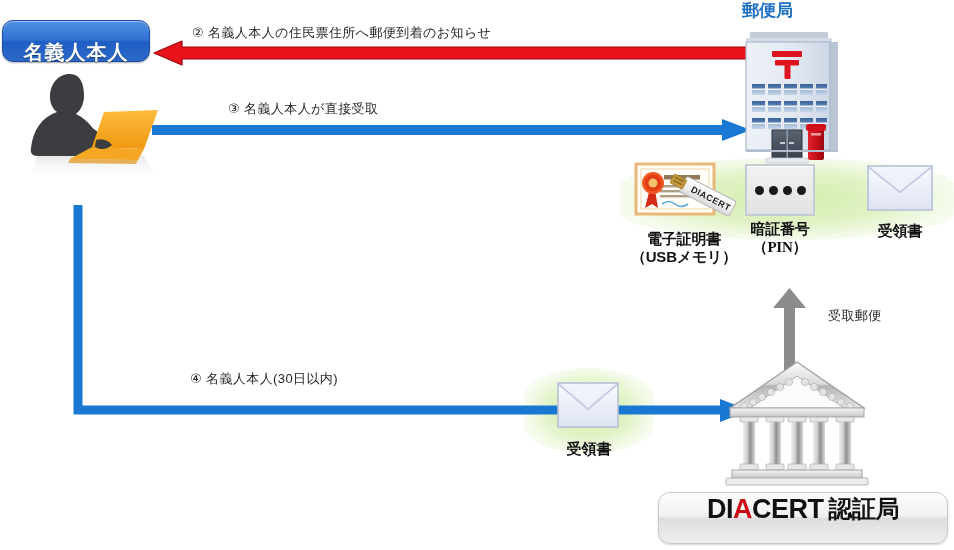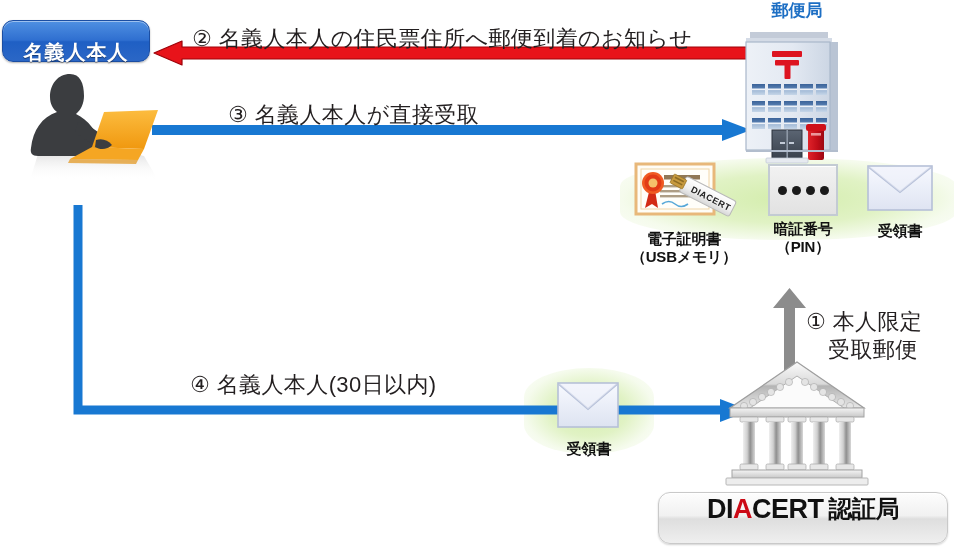--- a/index.html
+++ b/index.html
@@ -30,35 +30,35 @@
   #owner-badge span{
     color:#fff;font-weight:bold;font-size:20px;letter-spacing:1px;
     text-shadow:0 1px 1px rgba(0,0,0,.45);
     margin-top:23px;
   }
 
   
   #person-figure{left:8px;top:52px;width:160px;height:135px;z-index:5;}
 
   
-  #post-office-label{left:742px;top:-1px;width:110px;text-align:center;z-index:6;}
+  #post-office-label{left:742px;top:-1px;width:110px;text-align:left;z-index:6;}
   #post-office-label span{
     color:#1d6fc4;font-weight:bold;font-size:17px;
     text-shadow:0 1px 1px rgba(255,255,255,.9);
   }
   #post-office-figure{left:730px;top:22px;width:135px;height:145px;z-index:5;}
 
   
   #arrow-red-notice{left:152px;top:40px;width:600px;height:26px;z-index:4;}
   #arrow-blue-receive{left:152px;top:118px;width:600px;height:24px;z-index:4;}
   #line-blue-return{left:60px;top:195px;width:700px;height:230px;z-index:3;}
   #arrow-gray-mail{left:770px;top:288px;width:40px;height:82px;z-index:4;}
 
   
-  .step-label{font-size:22px;color:#231f20;white-space:nowrap;letter-spacing:.4px;}
+  .step-label{font-size:13px;color:#231f20;white-space:nowrap;letter-spacing:.4px;}
   #step2-label{left:192px;top:24px;z-index:6;}
   #step3-label{left:192px;top:100px;z-index:6;margin-left:36px;}
   #step4-label{left:190px;top:370px;z-index:6;}
   #step1-label{left:806px;top:308px;z-index:6;line-height:1.28;}
   #step1-label .l2{padding-left:22px;display:block;}
 
   
   .glow{
     border-radius:50%/34%;
     background:radial-gradient(ellipse at center,
@@ -72,21 +72,21 @@
   #glow-receipt-bottom{left:524px;top:368px;width:130px;height:86px;}
 
   
   #items-row{left:622px;top:160px;width:332px;height:120px;z-index:5;}
   .item-cell{position:absolute;text-align:center;}
   .item-caption{
     font-size:15px;color:#111;font-weight:bold;line-height:1.22;margin-top:4px;
     white-space:nowrap;letter-spacing:-.2px;
   }
   #item-cert{left:0px;top:0px;width:124px;}
-  #item-pin{left:132px;top:0px;width:98px;}
+  #item-pin{left:109px;top:0px;width:98px;font-family:Liberation Serif, serif;}
   #item-receipt{left:224px;top:0px;width:108px;}
 
   
   .pin-box{
     width:66px;height:48px;margin:4px auto 0;
     background:linear-gradient(to bottom,#f2f2f2,#e2e2e2);
     border:2px solid #c3cbd3;
     display:flex;align-items:center;justify-content:center;gap:5px;
     box-shadow:inset 0 1px 0 #fff;
   }
@@ -280,21 +280,20 @@
   <div class="abs" id="arrow-gray-mail">
     <svg width="40" height="82" viewBox="0 0 40 82" xmlns="http://www.w3.org/2000/svg">
       <path d="M14 82 L14 20 L3 20 L19.5 0 L36 20 L25 20 L25 82 Z" fill="#8c8c8c"></path>
     </svg>
   </div>
 
   <div class="abs step-label" id="step2-label">② 名義人本人の住民票住所へ郵便到着のお知らせ</div>
   <div class="abs step-label" id="step3-label">③ 名義人本人が直接受取</div>
   <div class="abs step-label" id="step4-label">④ 名義人本人(30日以内)</div>
   <div class="abs step-label" id="step1-label">
-    <span>① 本人限定</span>
     <span class="l2">受取郵便</span>
   </div>
 
   <div class="abs" id="items-row">
 
     <div class="item-cell" id="item-cert">
       <svg width="112" height="62" viewBox="0 0 112 62" xmlns="http://www.w3.org/2000/svg">
         <defs>
           <linearGradient id="usbGrad" x1="0" y1="0" x2="0" y2="1">
             <stop offset="0%" stop-color="#ffffff"></stop>

